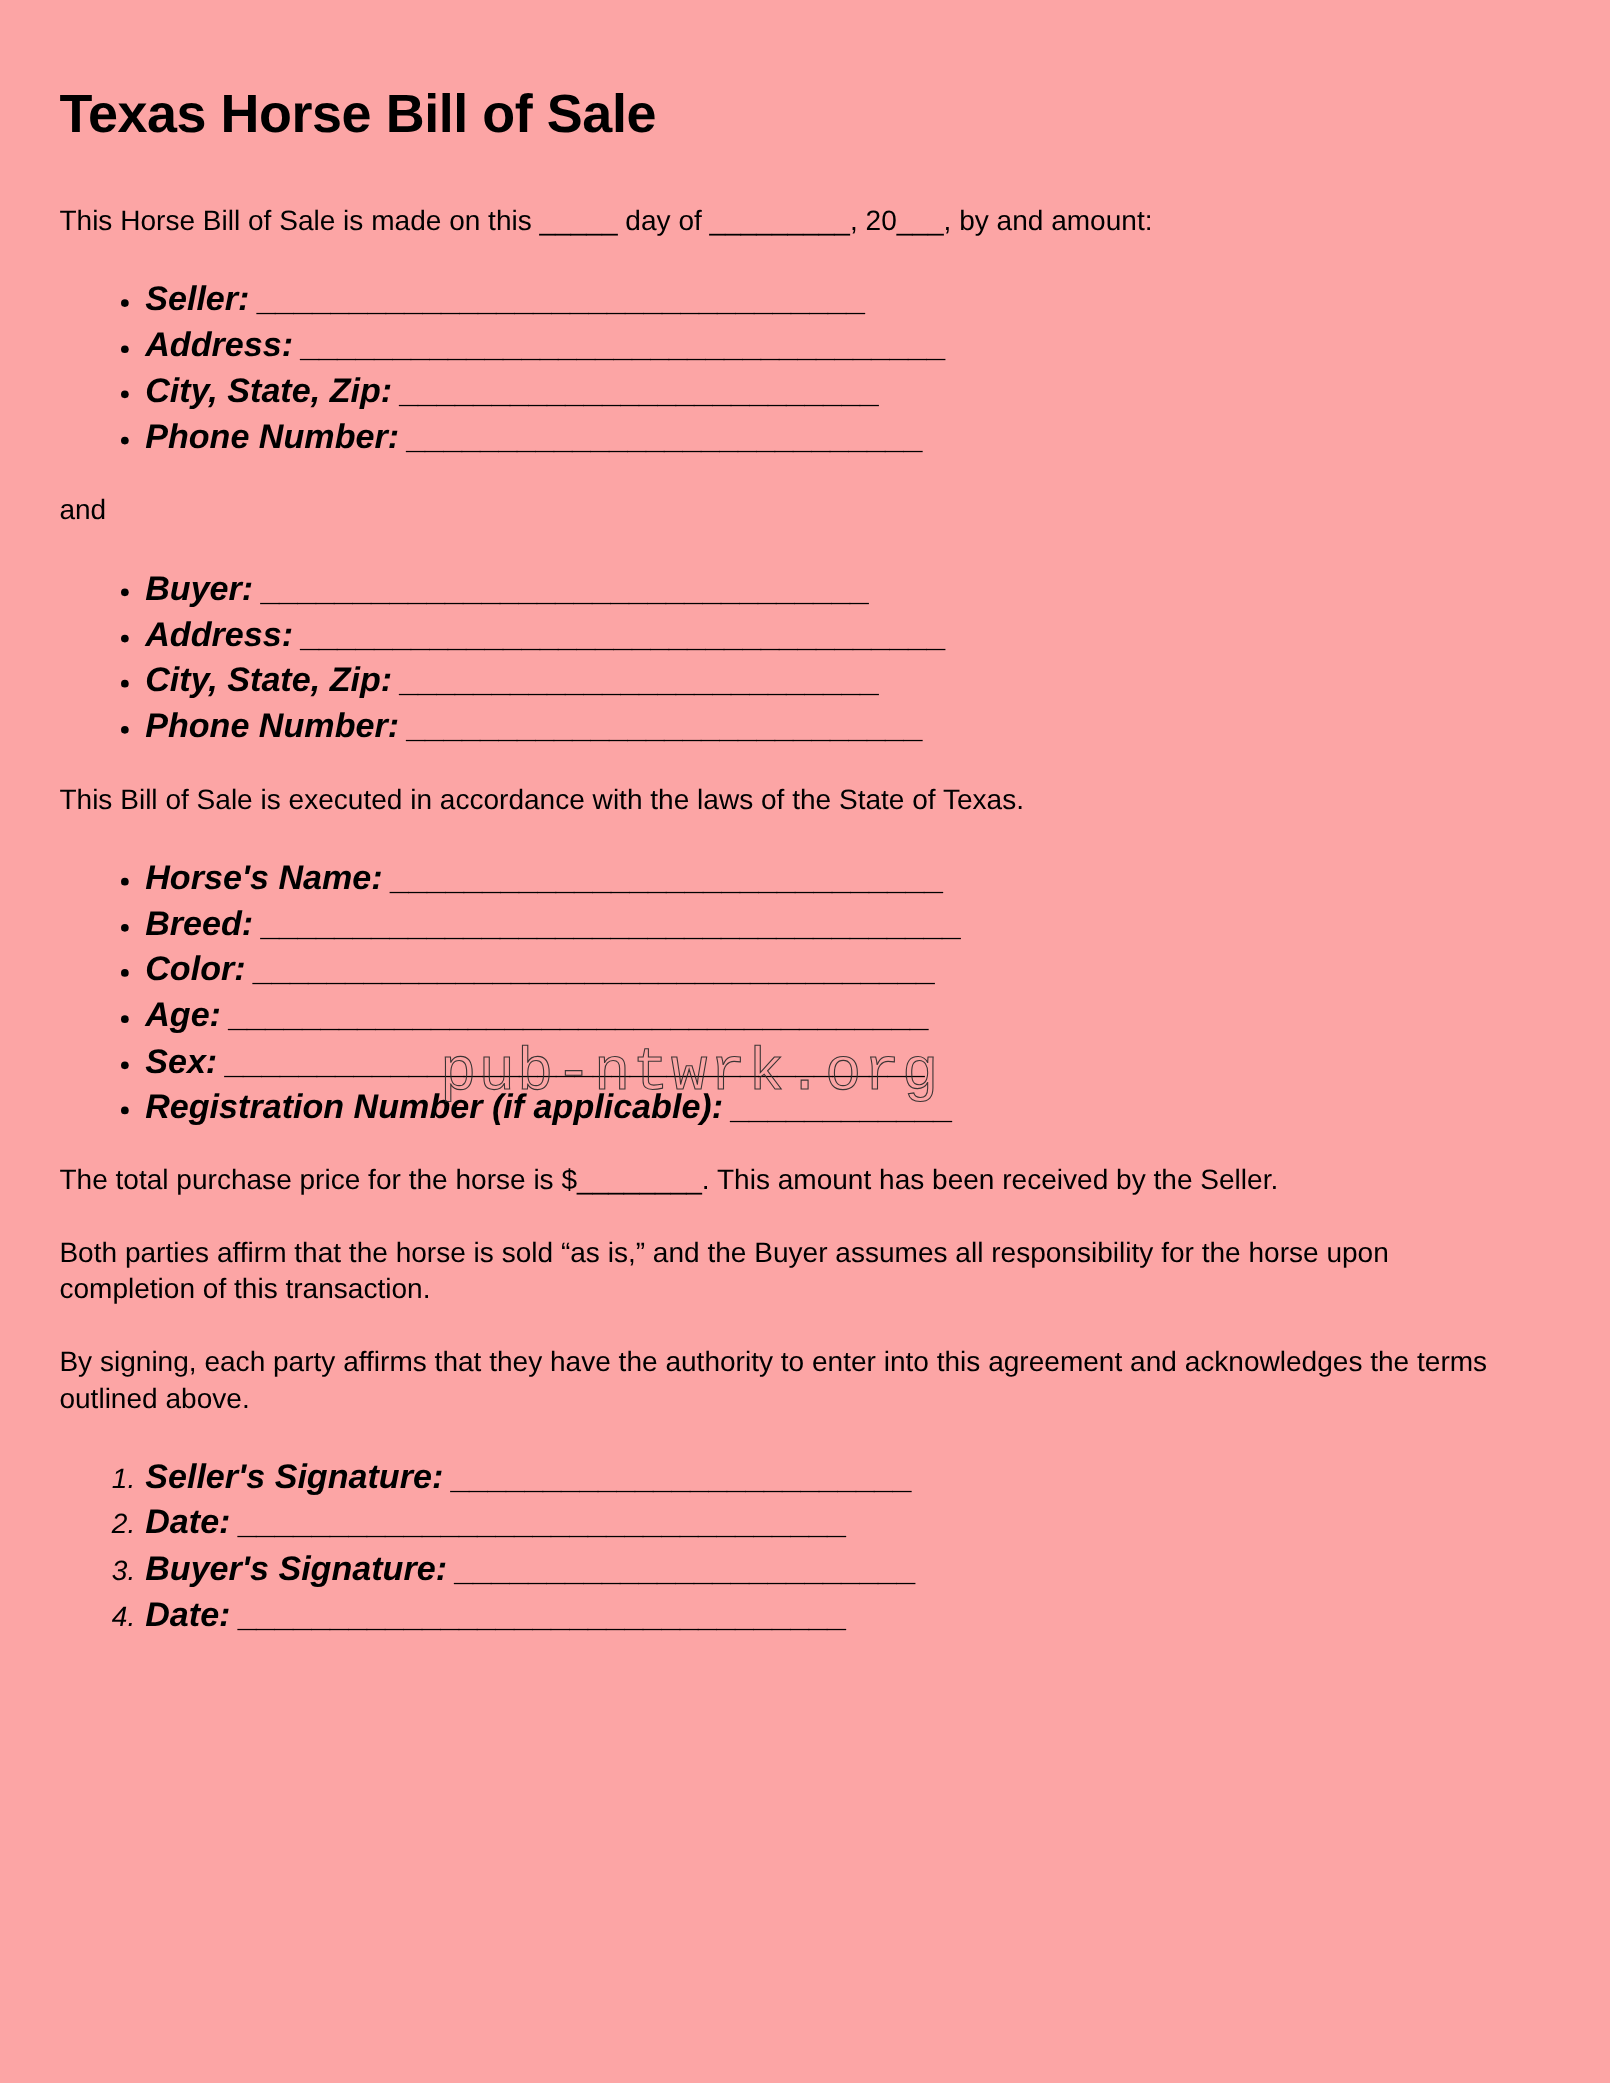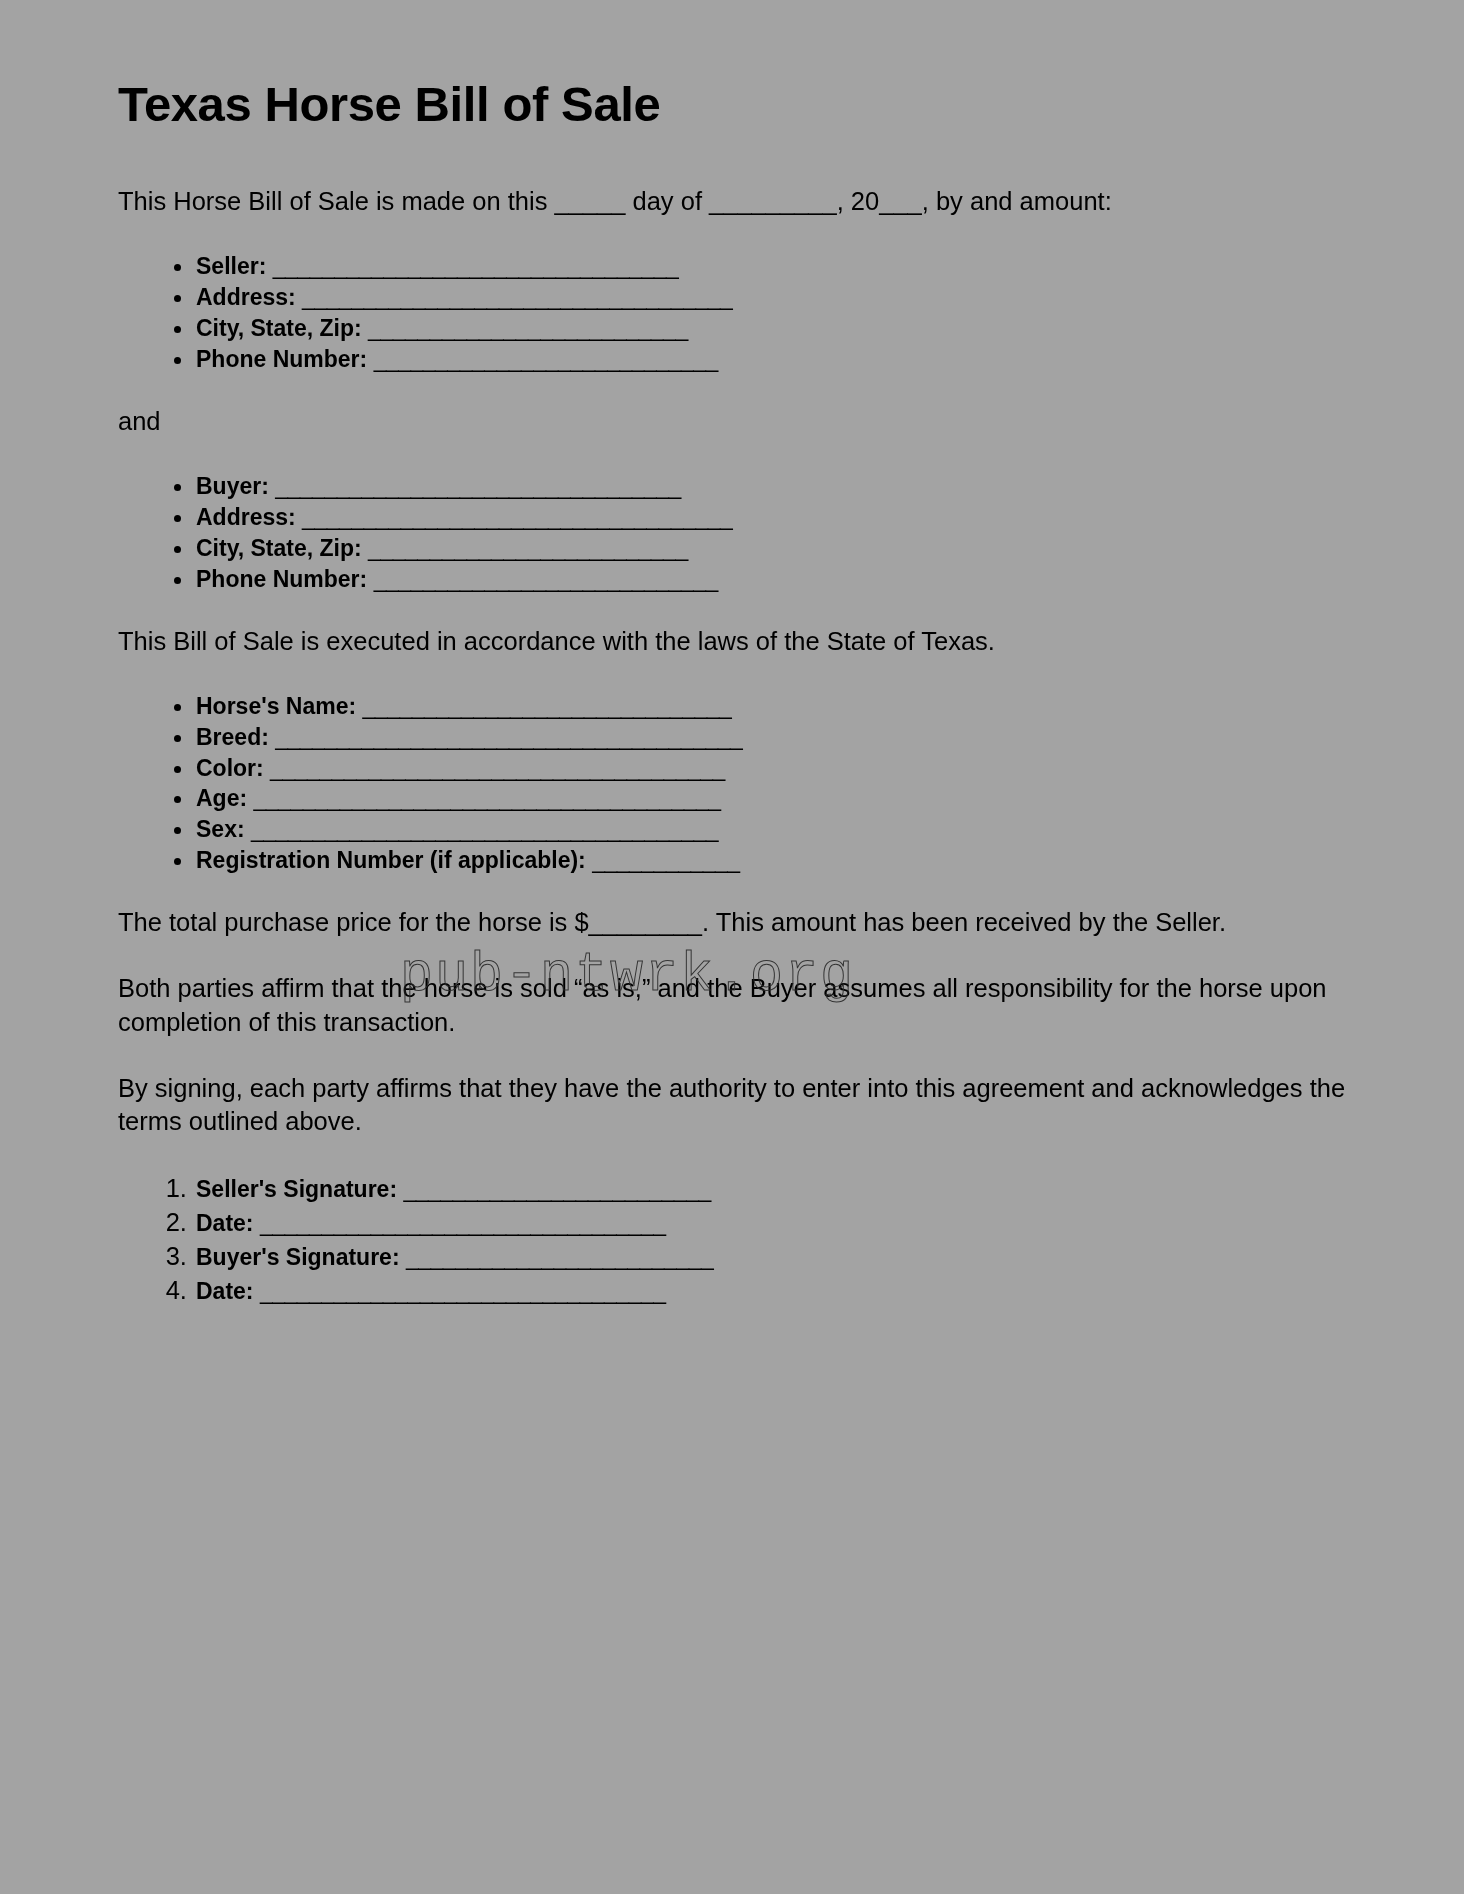--- a/index.html
+++ b/index.html
@@ -13,22 +13,22 @@
     font-family: "Liberation Sans", sans-serif;
     color: #000000;
     position: relative;
     overflow: hidden;
   }
   .page {
     position: relative;
     width: 1464px;
     height: 1894px;
     box-sizing: border-box;
-    padding: 78px 76px 0 118px;
-    background: #a3a3a3;
+    padding: 78px 76px 0 54px;
+    background: #fca5a5;
   }
   .doc-title {
     font-size: 49px;
     font-weight: bold;
     letter-spacing: -0.4px;
     line-height: 1.08;
     margin: 0 0 54px 0;
     color: #000;
   }
   p.para {
@@ -39,24 +39,25 @@
     max-width: 1310px;
   }
   ul.blanklist, ol.blanklist {
     margin: 0 0 30px 0;
     padding-left: 76px;
     list-style-position: outside;
   }
   ul.blanklist { list-style-type: disc; }
   ol.blanklist { list-style-type: decimal; }
   ul.blanklist li, ol.blanklist li {
-    font-size: 23px;
+    font-size: 31px;
     line-height: 1.345;
     color: #000;
     padding-left: 2px;
+    font-style: italic;
   }
   ul.blanklist li::marker { font-size: 22px; }
   ol.blanklist li::marker { font-weight: normal; font-size: 25.5px; }
   .fld {
     font-weight: bold;
   }
   .blank {
     font-weight: normal;
     letter-spacing: -0.5px;
   }

